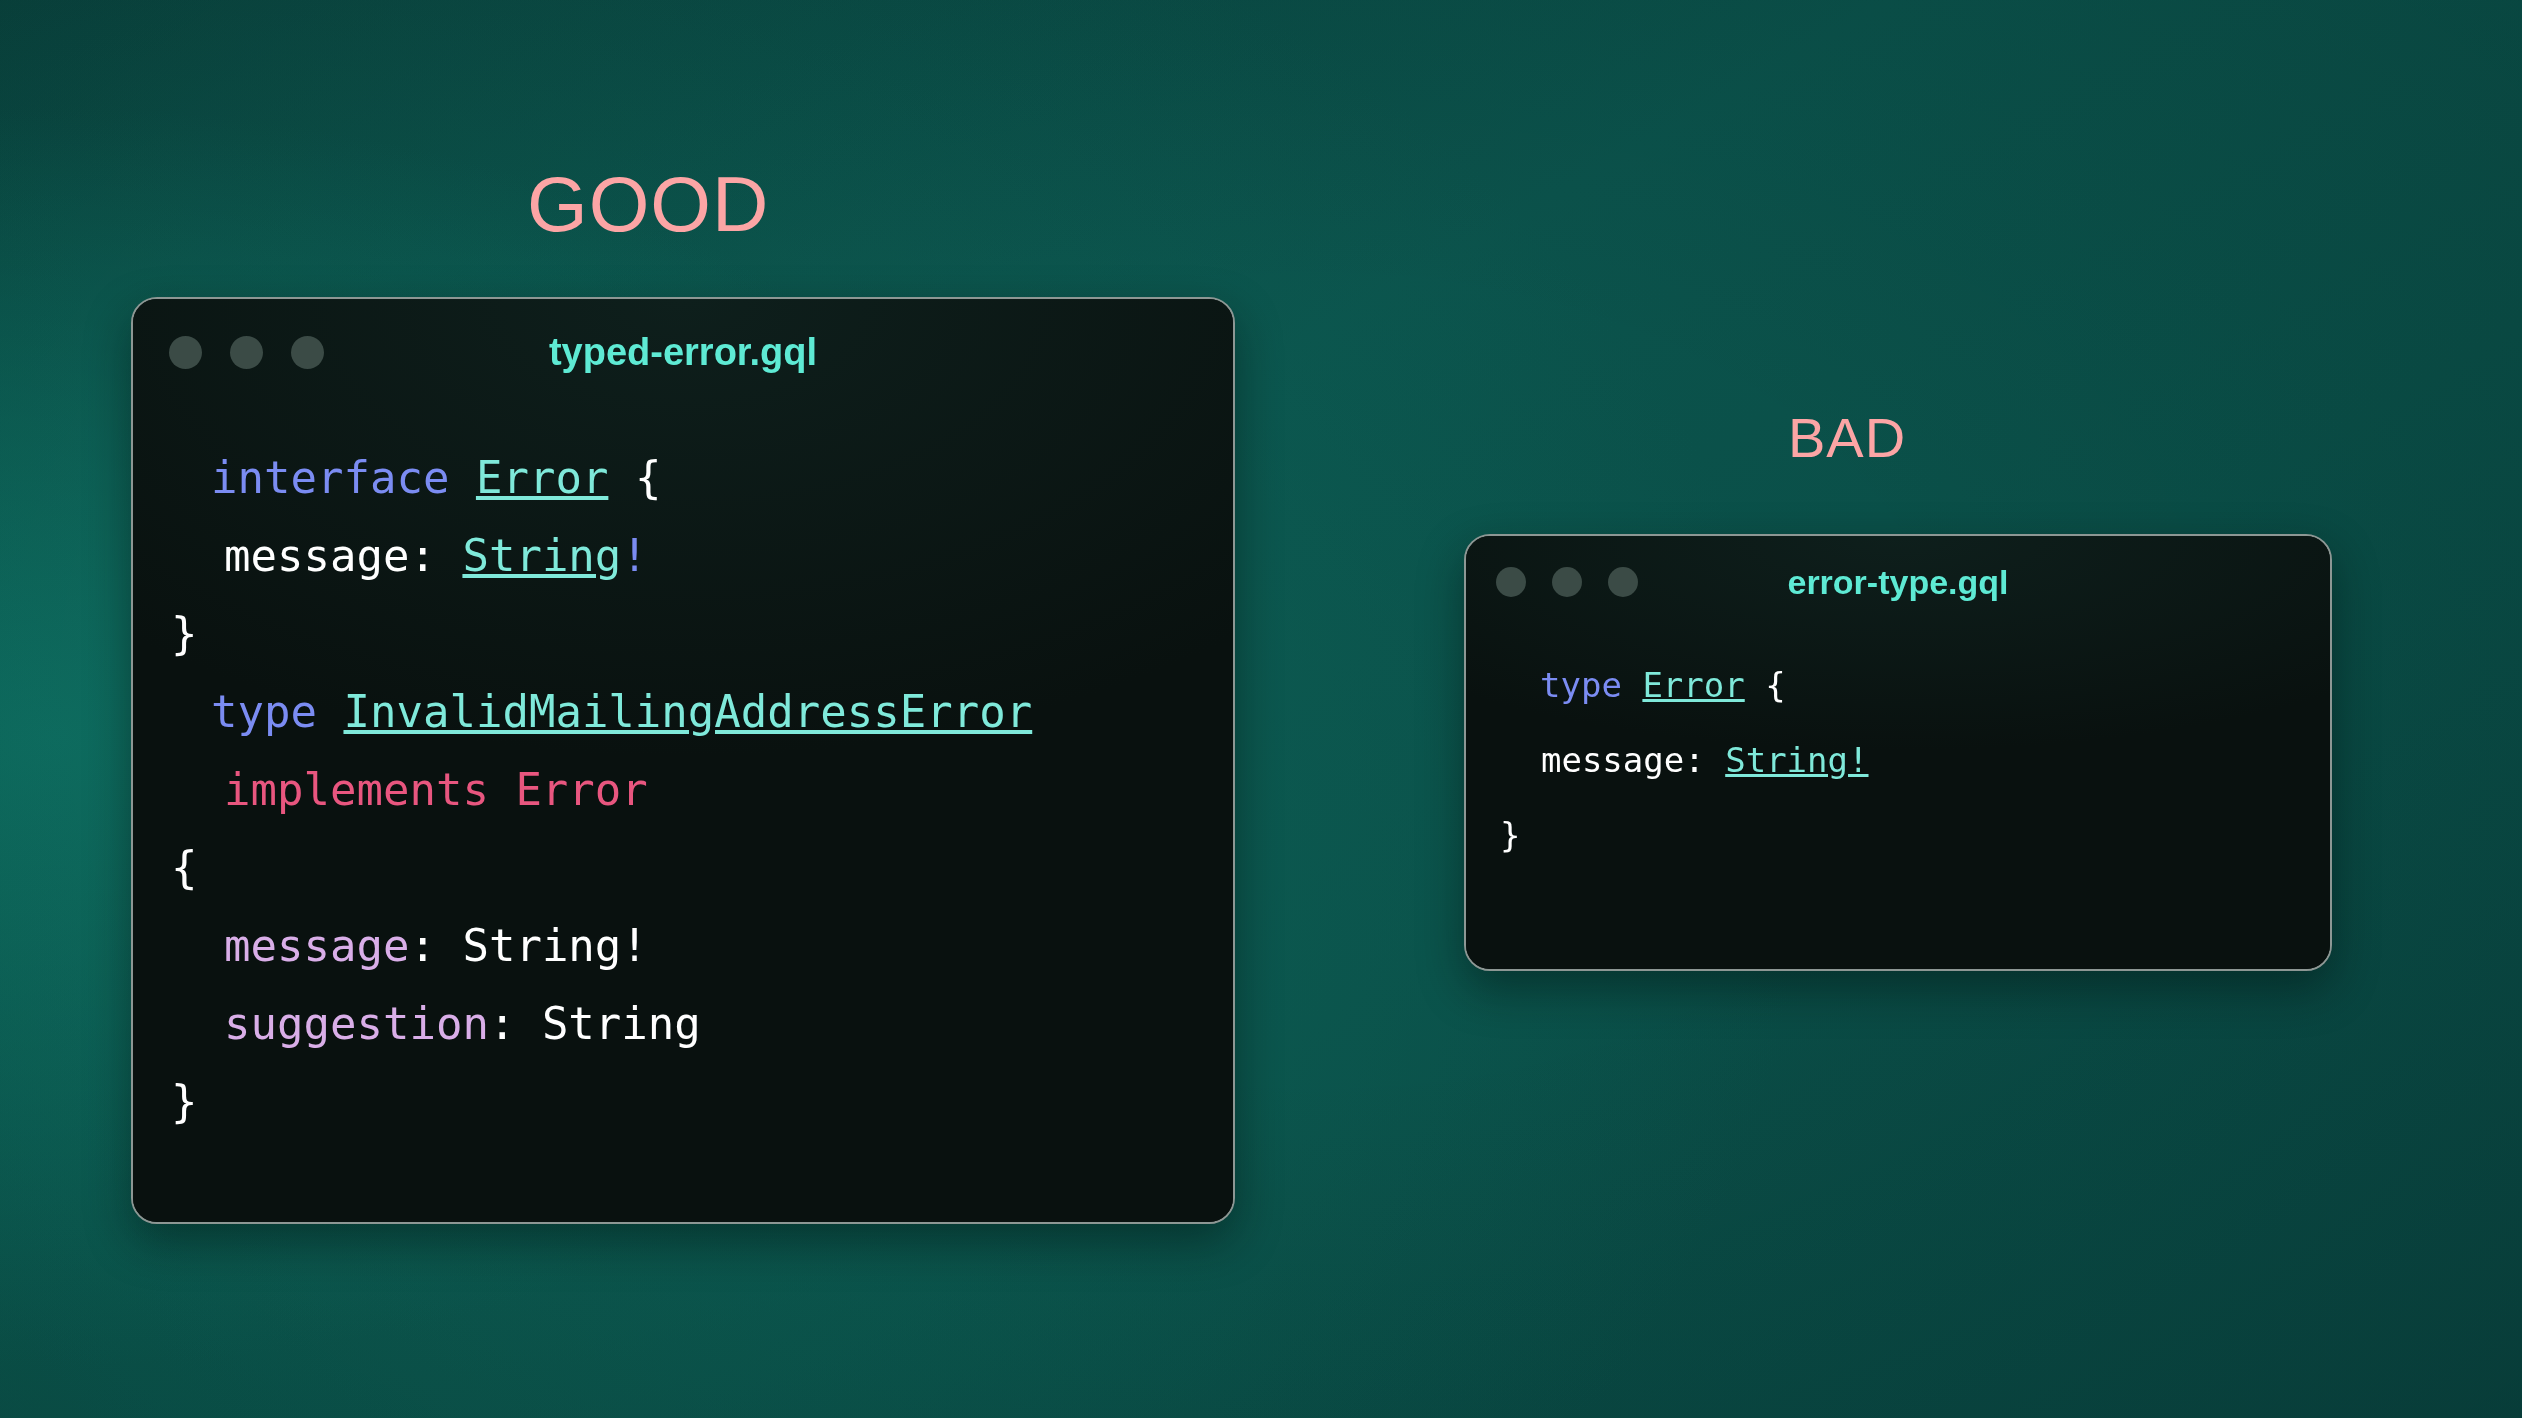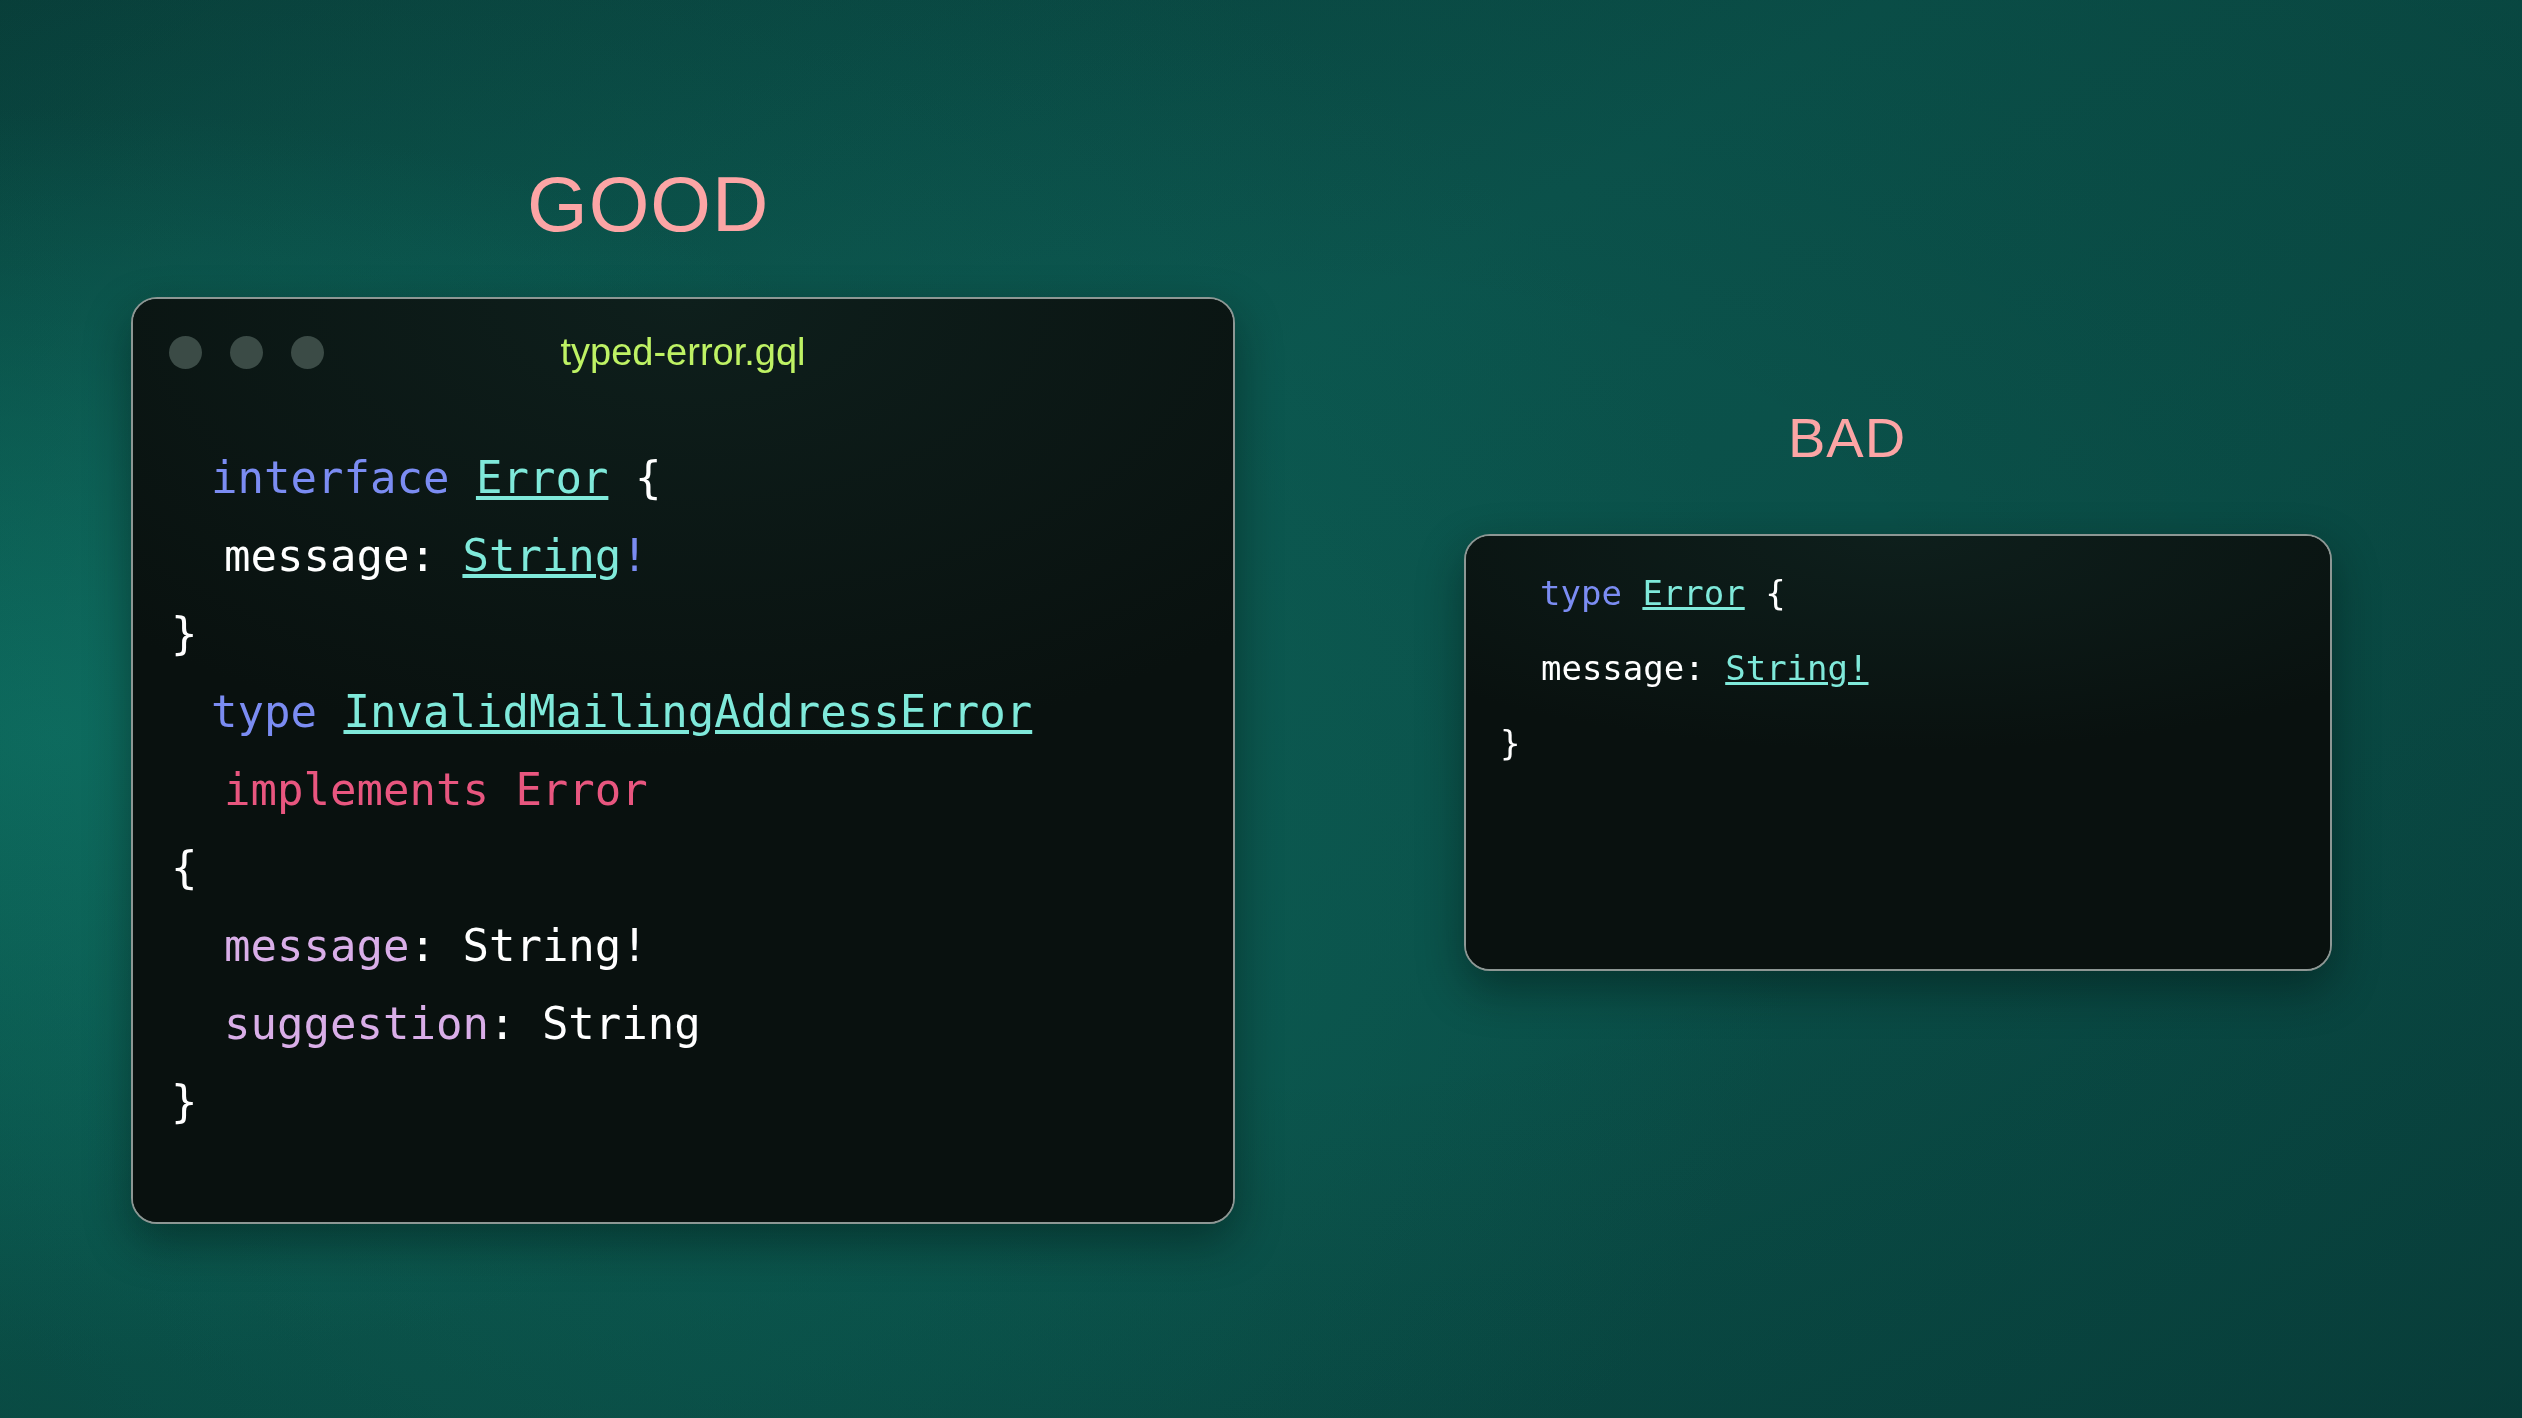--- a/index.html
+++ b/index.html
@@ -101,23 +101,23 @@
     border-radius: 50%;
     background: #3b4b46;
   }
   #window-good .dot { width: 33px; height: 33px; margin-right: 28px; }
   #window-bad  .dot { width: 30px; height: 30px; margin-right: 26px; }
 
   .window-title {
     position: absolute;
     left: 0; right: 0;
     text-align: center;
-    color: #bef264;
+    color: #5eead4;
     font-family: "Liberation Sans", sans-serif;
-    font-weight: 400;
+    font-weight: 700;
     pointer-events: none;
   }
   #window-good .window-title { font-size: 38px; }
   #window-bad  .window-title { font-size: 34px; }
 
   
   .code-area {
     position: relative;
     font-family: "DejaVu Sans Mono", "Liberation Mono", monospace;
     color: #ffffff;
@@ -161,14 +161,22 @@
     </div>
     <div class="window-title">typed-error.gql</div>
   </div>
   <div class="code-area" id="code-good"><div class="code-line"><span class="tok-keyword">interface</span><span class="tok-plain"> </span><span class="tok-type">Error</span><span class="tok-plain"> </span><span class="tok-punct">{</span></div><div class="code-line"><span class="tok-plain">  </span><span class="tok-plain">message</span><span class="tok-plain">: </span><span class="tok-type">String</span><span class="tok-bang">!</span></div><div class="code-line"><span class="tok-punct">}</span></div><div class="code-line"><span class="tok-keyword">type</span><span class="tok-plain"> </span><span class="tok-type">InvalidMailingAddressError</span></div><div class="code-line"><span class="tok-plain">  </span><span class="tok-pink">implements Error</span></div><div class="code-line"><span class="tok-punct">{</span></div><div class="code-line"><span class="tok-plain">  </span><span class="tok-field">message</span><span class="tok-plain">: </span><span class="tok-plain">String!</span></div><div class="code-line"><span class="tok-plain">  </span><span class="tok-field">suggestion</span><span class="tok-plain">: </span><span class="tok-plain">String</span></div><div class="code-line"><span class="tok-punct">}</span></div></div>
 </div>
 
 <div class="section-label" id="label-bad">BAD</div>
 
 <div class="code-window" id="window-bad">
   <div class="window-inner"></div>
+  <div class="titlebar">
+    <div class="dots">
+      <span class="dot"></span>
+      <span class="dot"></span>
+      <span class="dot"></span>
+    </div>
+    <div class="window-title">error-type.gql</div>
+  </div>
   <div class="code-area" id="code-bad"><div class="code-line"><span class="tok-keyword">type</span><span class="tok-plain"> </span><span class="tok-type">Error</span><span class="tok-plain"> </span><span class="tok-punct">{</span></div><div class="code-line"><span class="tok-plain">  </span><span class="tok-plain">message</span><span class="tok-plain">: </span><span class="tok-type">String</span><span class="tok-type">!</span></div><div class="code-line"><span class="tok-punct">}</span></div></div>
 </div>
 
 </body></html>

